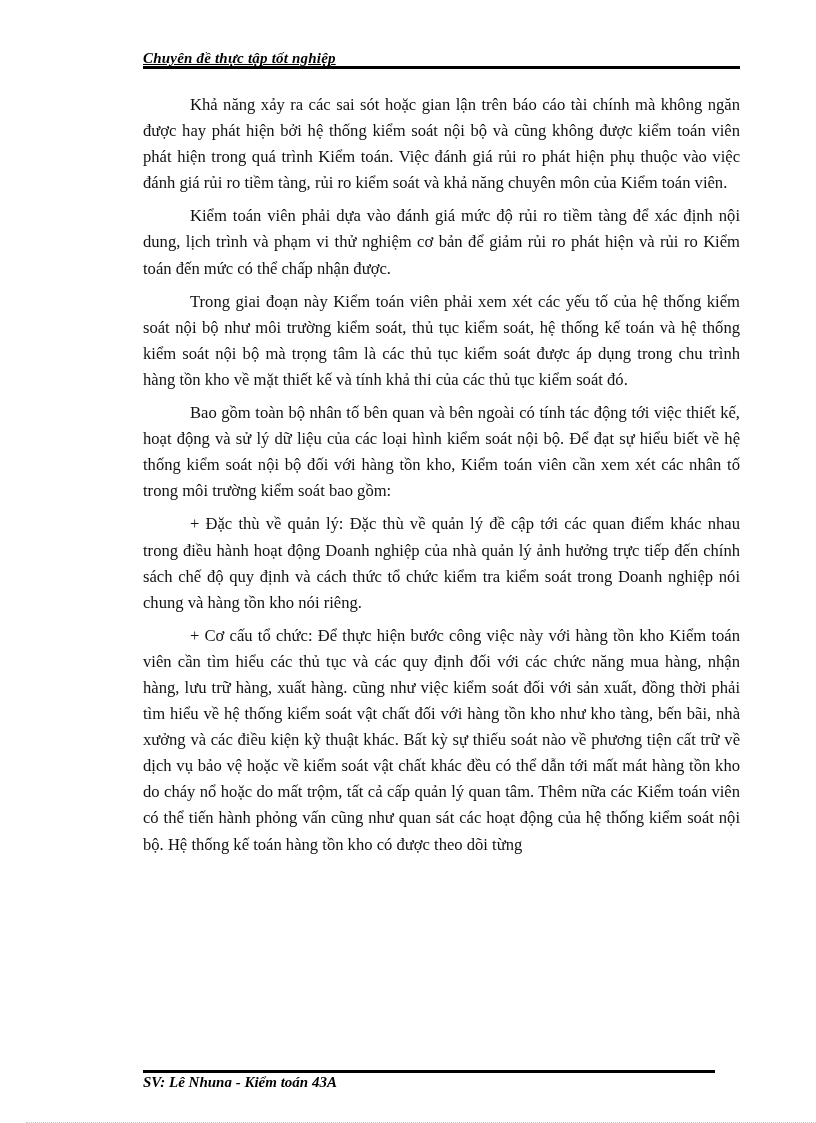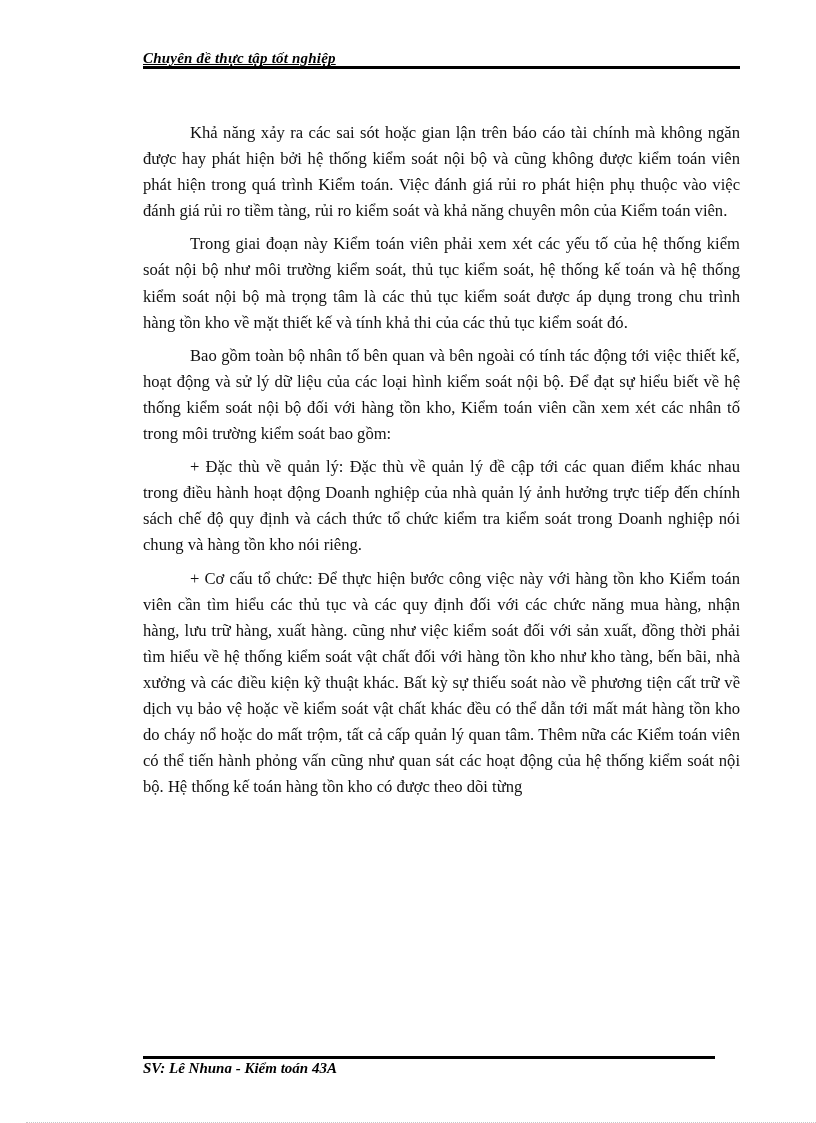--- a/index.html
+++ b/index.html
@@ -37,21 +37,20 @@
       text-decoration: underline;
       line-height: 16px;
     }
     .content {
       position: absolute;
       left: 143px;
       top: 92px;
       width: 597px;
       font-size: 16.6px;
       line-height: 26.1px;
-      margin-top: 28px;
     }
     .para {
       margin: 0 0 7px 0;
       text-align: justify;
       text-indent: 47px;
     }
     .heading {
       margin: 0 0 6px 0;
       text-indent: 47px;
       text-decoration: underline;
@@ -61,21 +60,21 @@
     .bullet {
       margin: 0 0 7px 0;
       text-indent: 47px;
     }
     .page-footer {
       position: absolute;
       left: 143px;
       top: 1046px;
       width: 572px;
       border-top: 3px solid #000;
-      margin-top: 10px;
+      margin-top: 24px;
     }
     .footer-text {
       position: absolute;
       left: 0;
       top: 1px;
       font-family: "Liberation Serif", "DejaVu Serif", serif;
       font-style: italic;
       font-weight: bold;
       font-size: 15px;
       color: #000;
@@ -94,20 +93,21 @@
   </style>
 </head>
 <body>
 
 <div class="page-header">
   <span class="header-title">Chuyên đề thực tập tốt nghiệp</span>
 </div>
 
 <div class="content">
   <p class="para">Khả năng xảy ra các sai sót hoặc gian lận trên báo cáo tài chính mà không ngăn được hay phát hiện bởi hệ thống kiểm soát nội bộ và cũng không được kiểm toán viên phát hiện trong quá trình Kiểm toán. Việc đánh giá rủi ro phát hiện phụ thuộc vào việc đánh giá rủi ro tiềm tàng, rủi ro kiểm soát và khả năng chuyên môn của Kiểm toán viên.</p>
+  <p class="para">Kiểm toán viên phải dựa vào đánh giá mức độ rủi ro tiềm tàng để xác định nội dung, lịch trình và phạm vi thử nghiệm cơ bản để giảm rủi ro phát hiện và rủi ro Kiểm toán đến mức có thể chấp nhận được.</p>
   <p class="para">Trong giai đoạn này Kiểm toán viên phải xem xét các yếu tố của hệ thống kiểm soát nội bộ như môi trường kiểm soát, thủ tục kiểm soát, hệ thống kế toán và hệ thống kiểm soát nội bộ mà trọng tâm là các thủ tục kiểm soát được áp dụng trong chu trình hàng tồn kho về mặt thiết kế và tính khả thi của các thủ tục kiểm soát đó.</p>
   <p class="para">Bao gồm toàn bộ nhân tố bên quan và bên ngoài có tính tác động tới việc thiết kế, hoạt động và sử lý dữ liệu của các loại hình kiểm soát nội bộ. Để đạt sự hiểu biết về hệ thống kiểm soát nội bộ đối với hàng tồn kho, Kiểm toán viên cần xem xét các nhân tố trong môi trường kiểm soát bao gồm:</p>
   <p class="para">+ Đặc thù về quản lý: Đặc thù về quản lý đề cập tới các quan điểm khác nhau trong điều hành hoạt động Doanh nghiệp của nhà quản lý ảnh hưởng trực tiếp đến chính sách chế độ quy định và cách thức tổ chức kiểm tra kiểm soát trong Doanh nghiệp nói chung và hàng tồn kho nói riêng.</p>
   <p class="para">+ Cơ cấu tổ chức: Để thực hiện bước công việc này với hàng tồn kho Kiểm toán viên cần tìm hiểu các thủ tục và các quy định đối với các chức năng mua hàng, nhận hàng, lưu trữ hàng, xuất hàng. cũng như việc kiểm soát đối với sản xuất, đồng thời phải tìm hiểu về hệ thống kiểm soát vật chất đối với hàng tồn kho như kho tàng, bến bãi, nhà xưởng và các điều kiện kỹ thuật khác. Bất kỳ sự thiếu soát nào về phương tiện cất trữ về dịch vụ bảo vệ hoặc về kiểm soát vật chất khác đều có thể dẫn tới mất mát hàng tồn kho do cháy nổ hoặc do mất trộm, tất cả cấp quản lý quan tâm. Thêm nữa các Kiểm toán viên có thể tiến hành phỏng vấn cũng như quan sát các hoạt động của hệ thống kiểm soát nội bộ. Hệ thống kế toán hàng tồn kho có được theo dõi từng</p>
 </div>
 
 <div class="page-footer">
   <span class="footer-text">SV: Lê Nhung - Kiểm toán 43A</span>
 </div>
 

